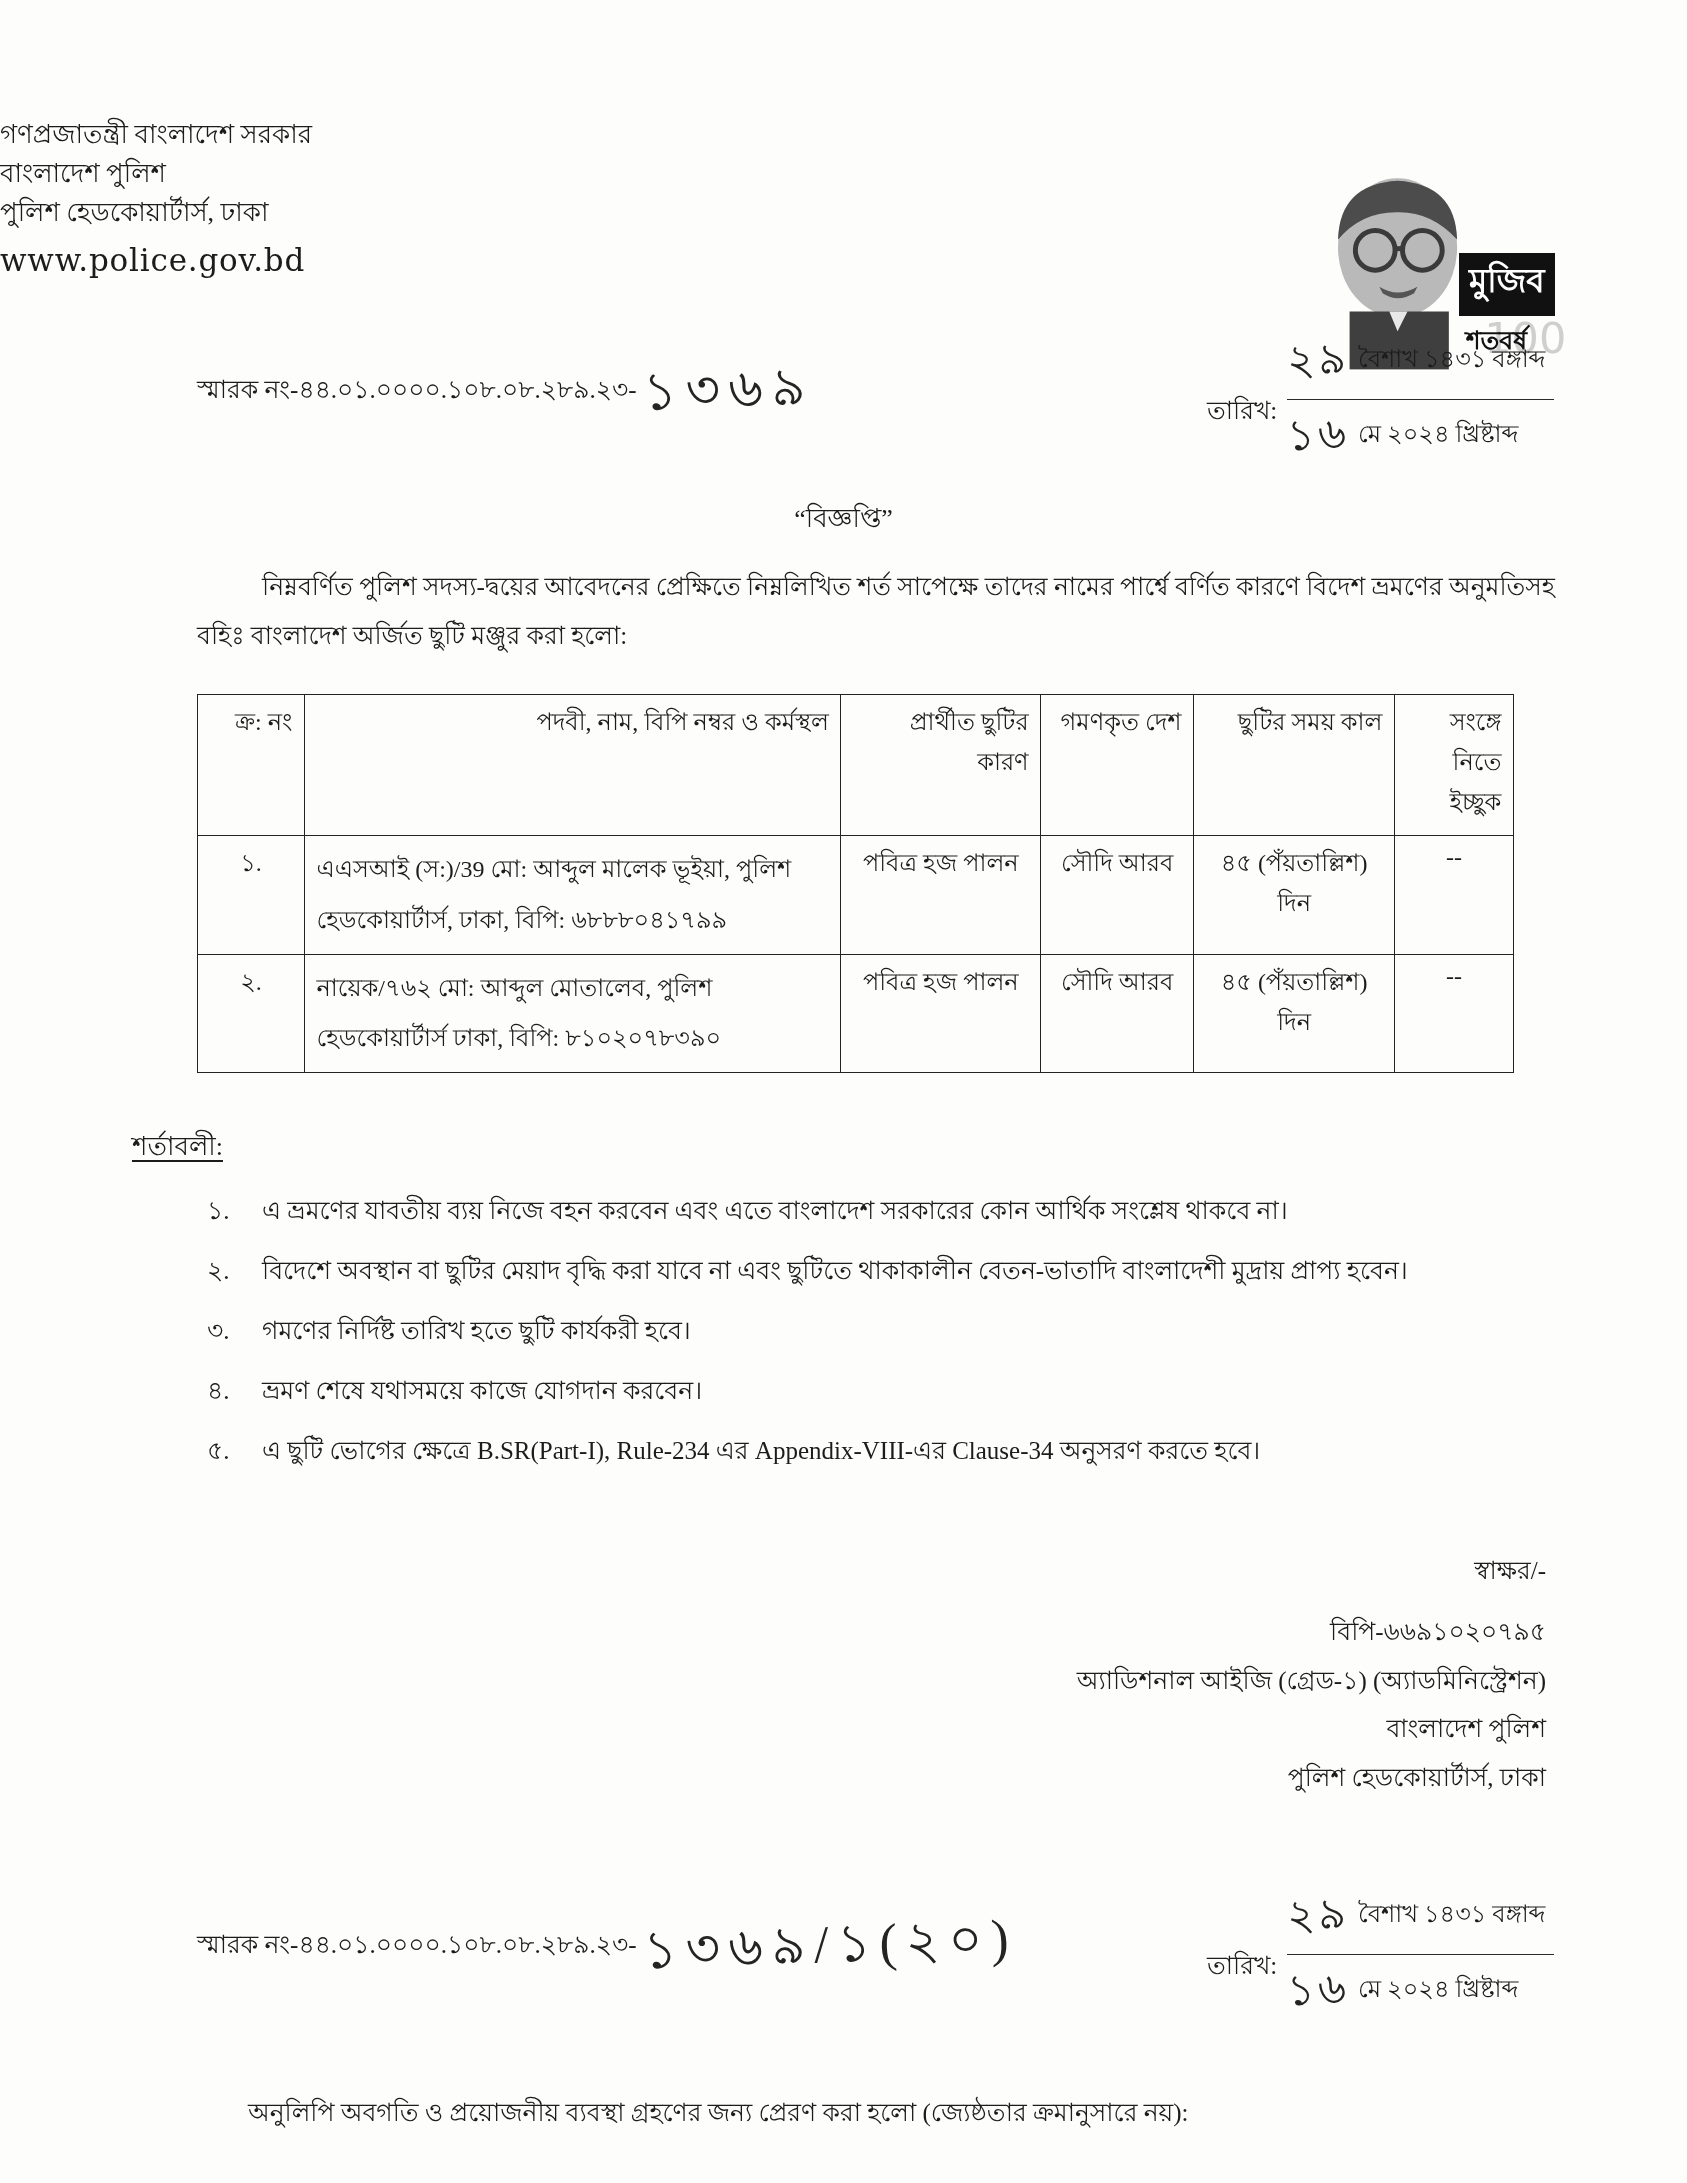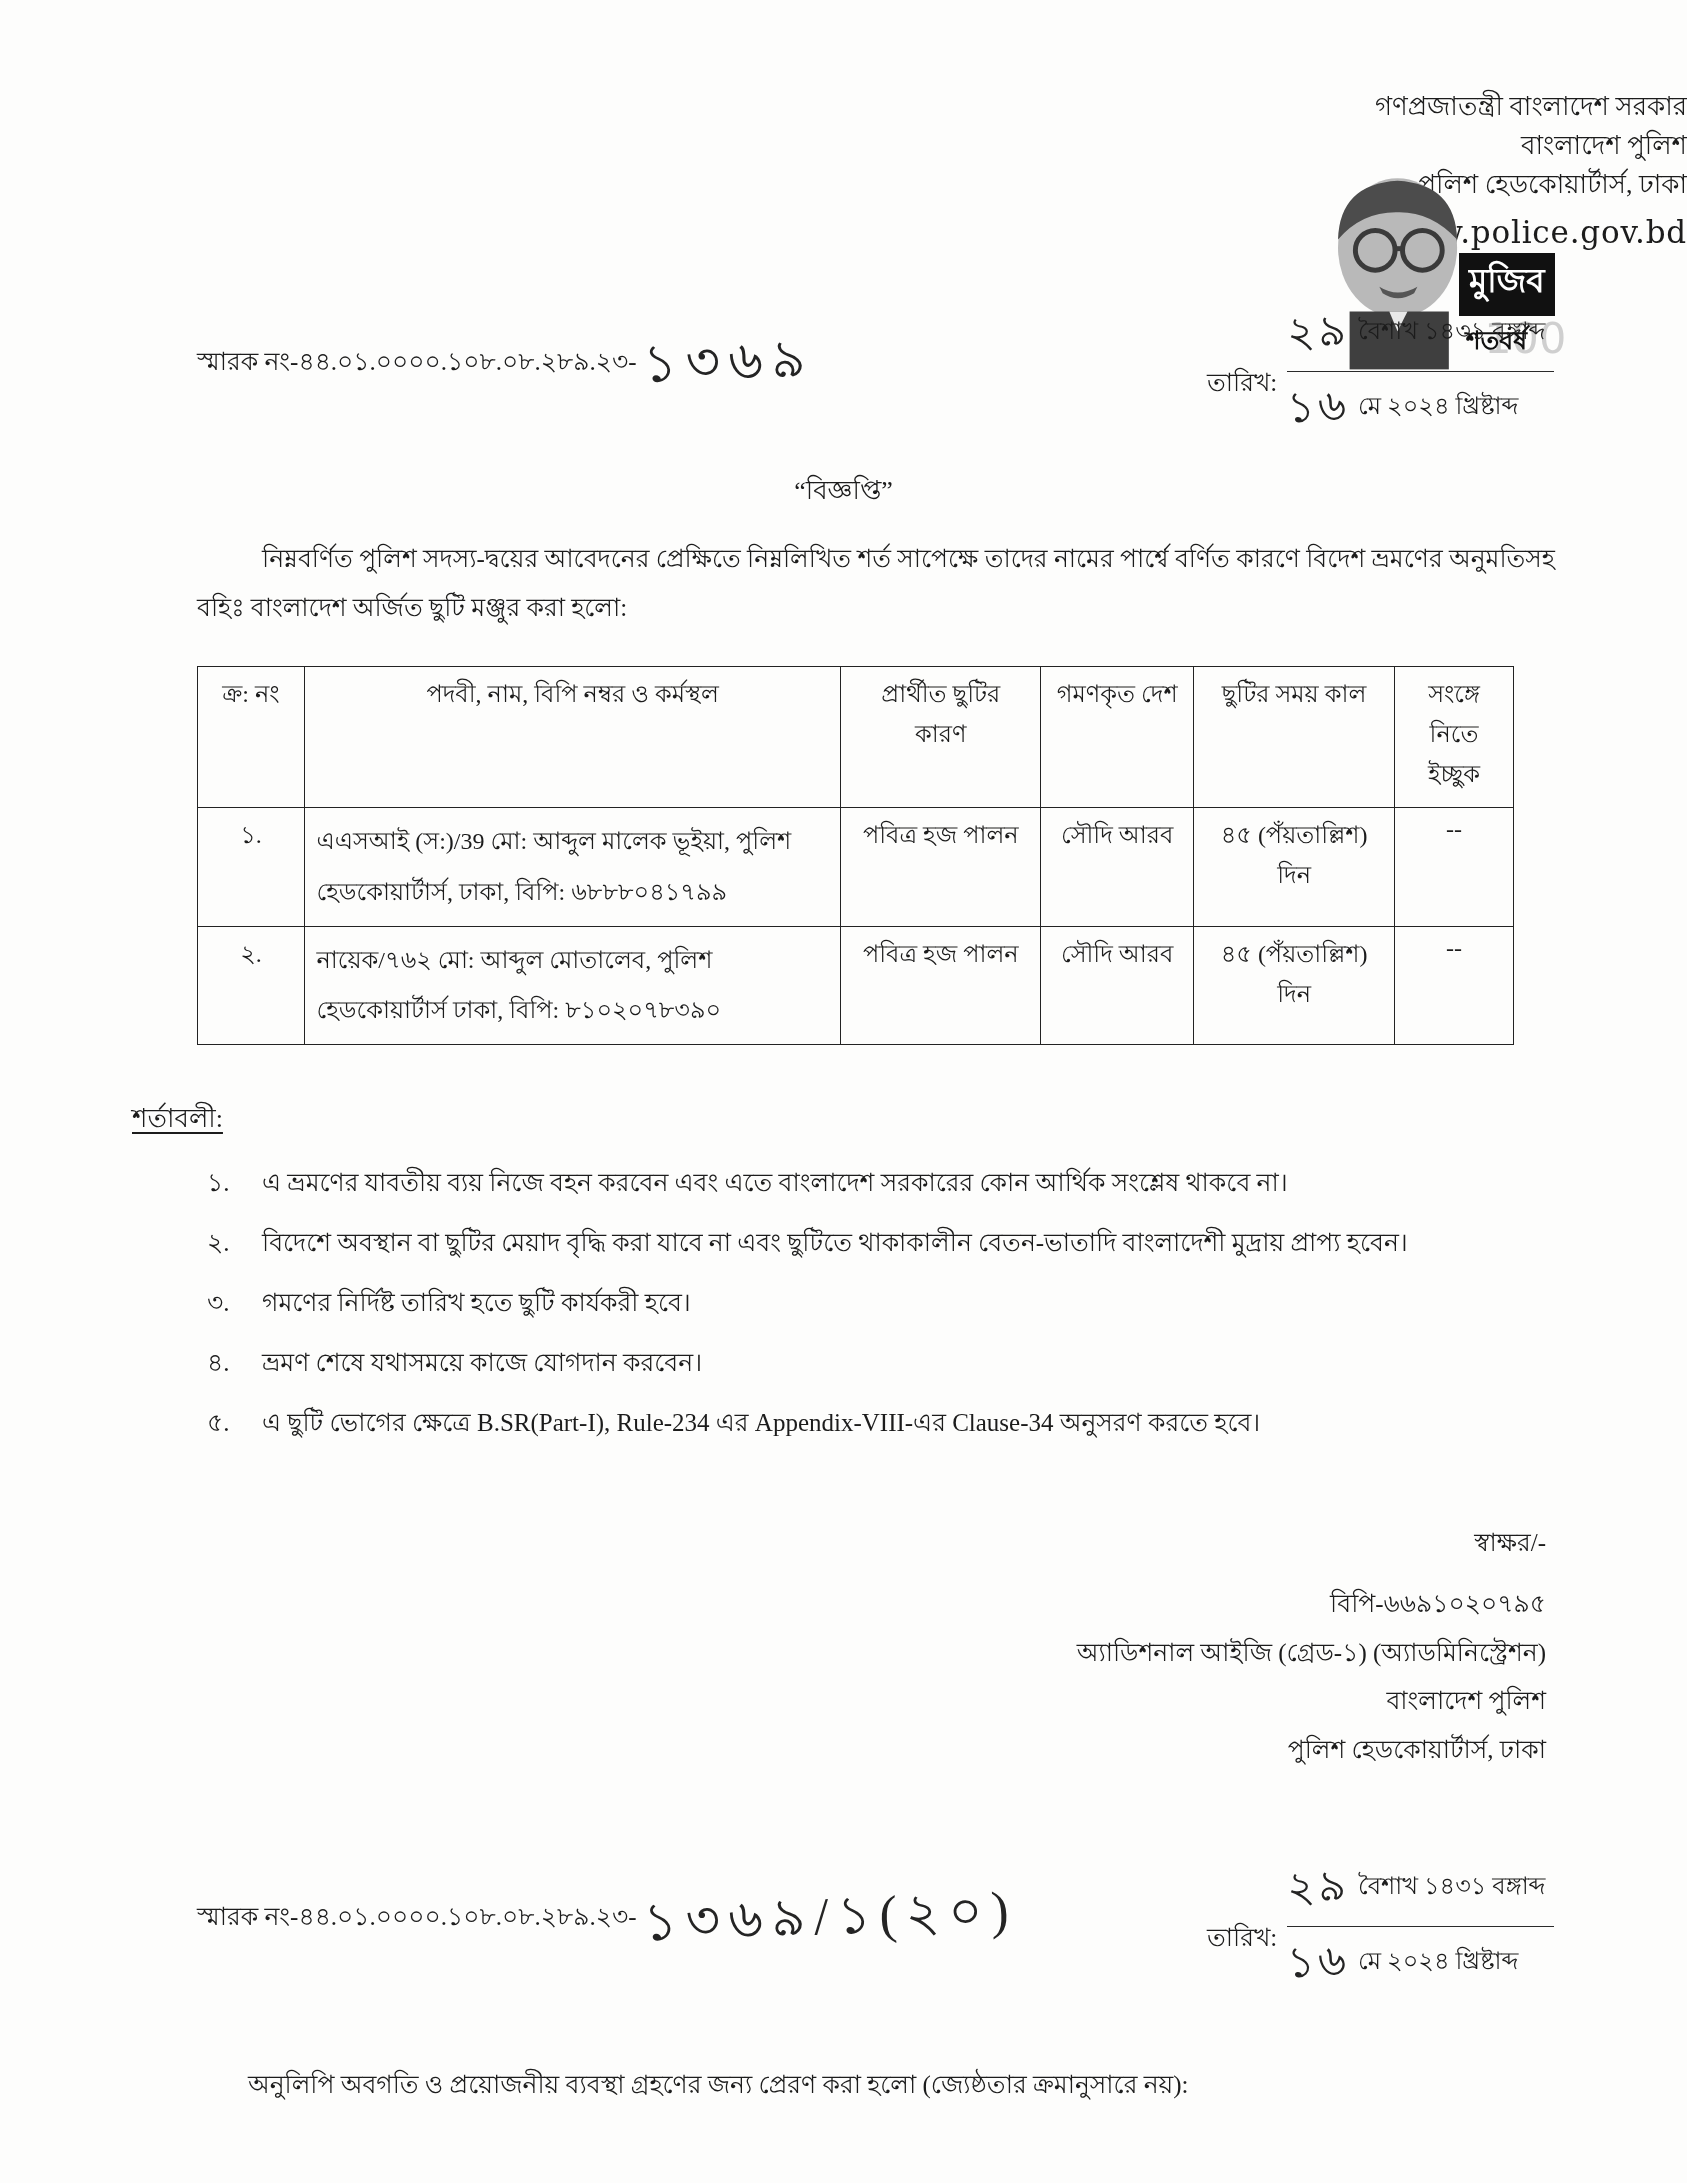--- a/index.html
+++ b/index.html
@@ -7,21 +7,21 @@
   .page {
     position:relative;
     width:1687px; height:2183px;
     margin:0 auto;
     background:#fdfdfc;
     color:#1c1c1c;
     font-family:"Liberation Serif", serif;
     overflow:hidden;
   }
   
-  .header { padding-top:87px; text-align:right; font-size:26px; line-height:1.5; }
+  .header { padding-top:115px; text-align:left; font-size:26px; line-height:1.5; }
   .header .site { font-size:31px; letter-spacing:0.8px; margin-top:5px; font-family:"DejaVu Serif", serif; }
   
   .logo { position:absolute; top:161px; right:124px; width:273px; height:215px; }
   .logo .badge { position:absolute; right:8.3px; bottom:60px; background:#111; color:#fff;
                  font-size:33px; font-weight:bold; padding:1.7px 10px 5px; }
   .logo .badge-sub { position:absolute; right:36px; bottom:11.6px; color:#111;
                  font-size:25px; font-weight:bold; }
   .logo .faint100 { position:absolute; right:-3.3px; bottom:13.2px; color:#cfcfcf;
                  font-size:43px; font-family:"DejaVu Sans", sans-serif; }
   
@@ -40,21 +40,21 @@
   .date-hand { font-size:43px; letter-spacing:3.3px; display:inline-block;
                transform:rotate(-3deg); margin-right:8.3px; vertical-align:-6.6px; }
   
   .notice-title { text-align:center; font-size:26px; margin-top:25px; }
   .intro { margin:21.5px 132px 0 197px; font-size:25px; line-height:1.95;
            text-align:justify; text-indent:65px; }
   
   table.leave { border-collapse:collapse; margin:33px 0 0 197px; width:1317px;
                 font-size:24px; }
   table.leave th, table.leave td { border:1.7px solid #232323; padding:8.3px 11.6px; vertical-align:top; }
-  table.leave th { font-weight:normal; text-align:center; padding-bottom:43px; }
+  table.leave th { font-weight:normal; text-align:right; padding-bottom:43px; }
   table.leave th.tall { padding-bottom:12px; }
   col.c1{width:107px} col.c2{width:537px} col.c3{width:200px}
   col.c4{width:153px} col.c5{width:201px} col.c6{width:119px}
   td.ctr { text-align:center; }
   td.desc { line-height:2.1; }
   
   .cond-head { margin:53px 0 21.5px 132px; font-size:26px; text-decoration:underline;
                text-underline-offset:5px; }
   .cond-item { display:flex; margin:0 132px 20px 207px; font-size:25px; line-height:1.6; }
   .cond-item .num { width:55px; flex:none; }

